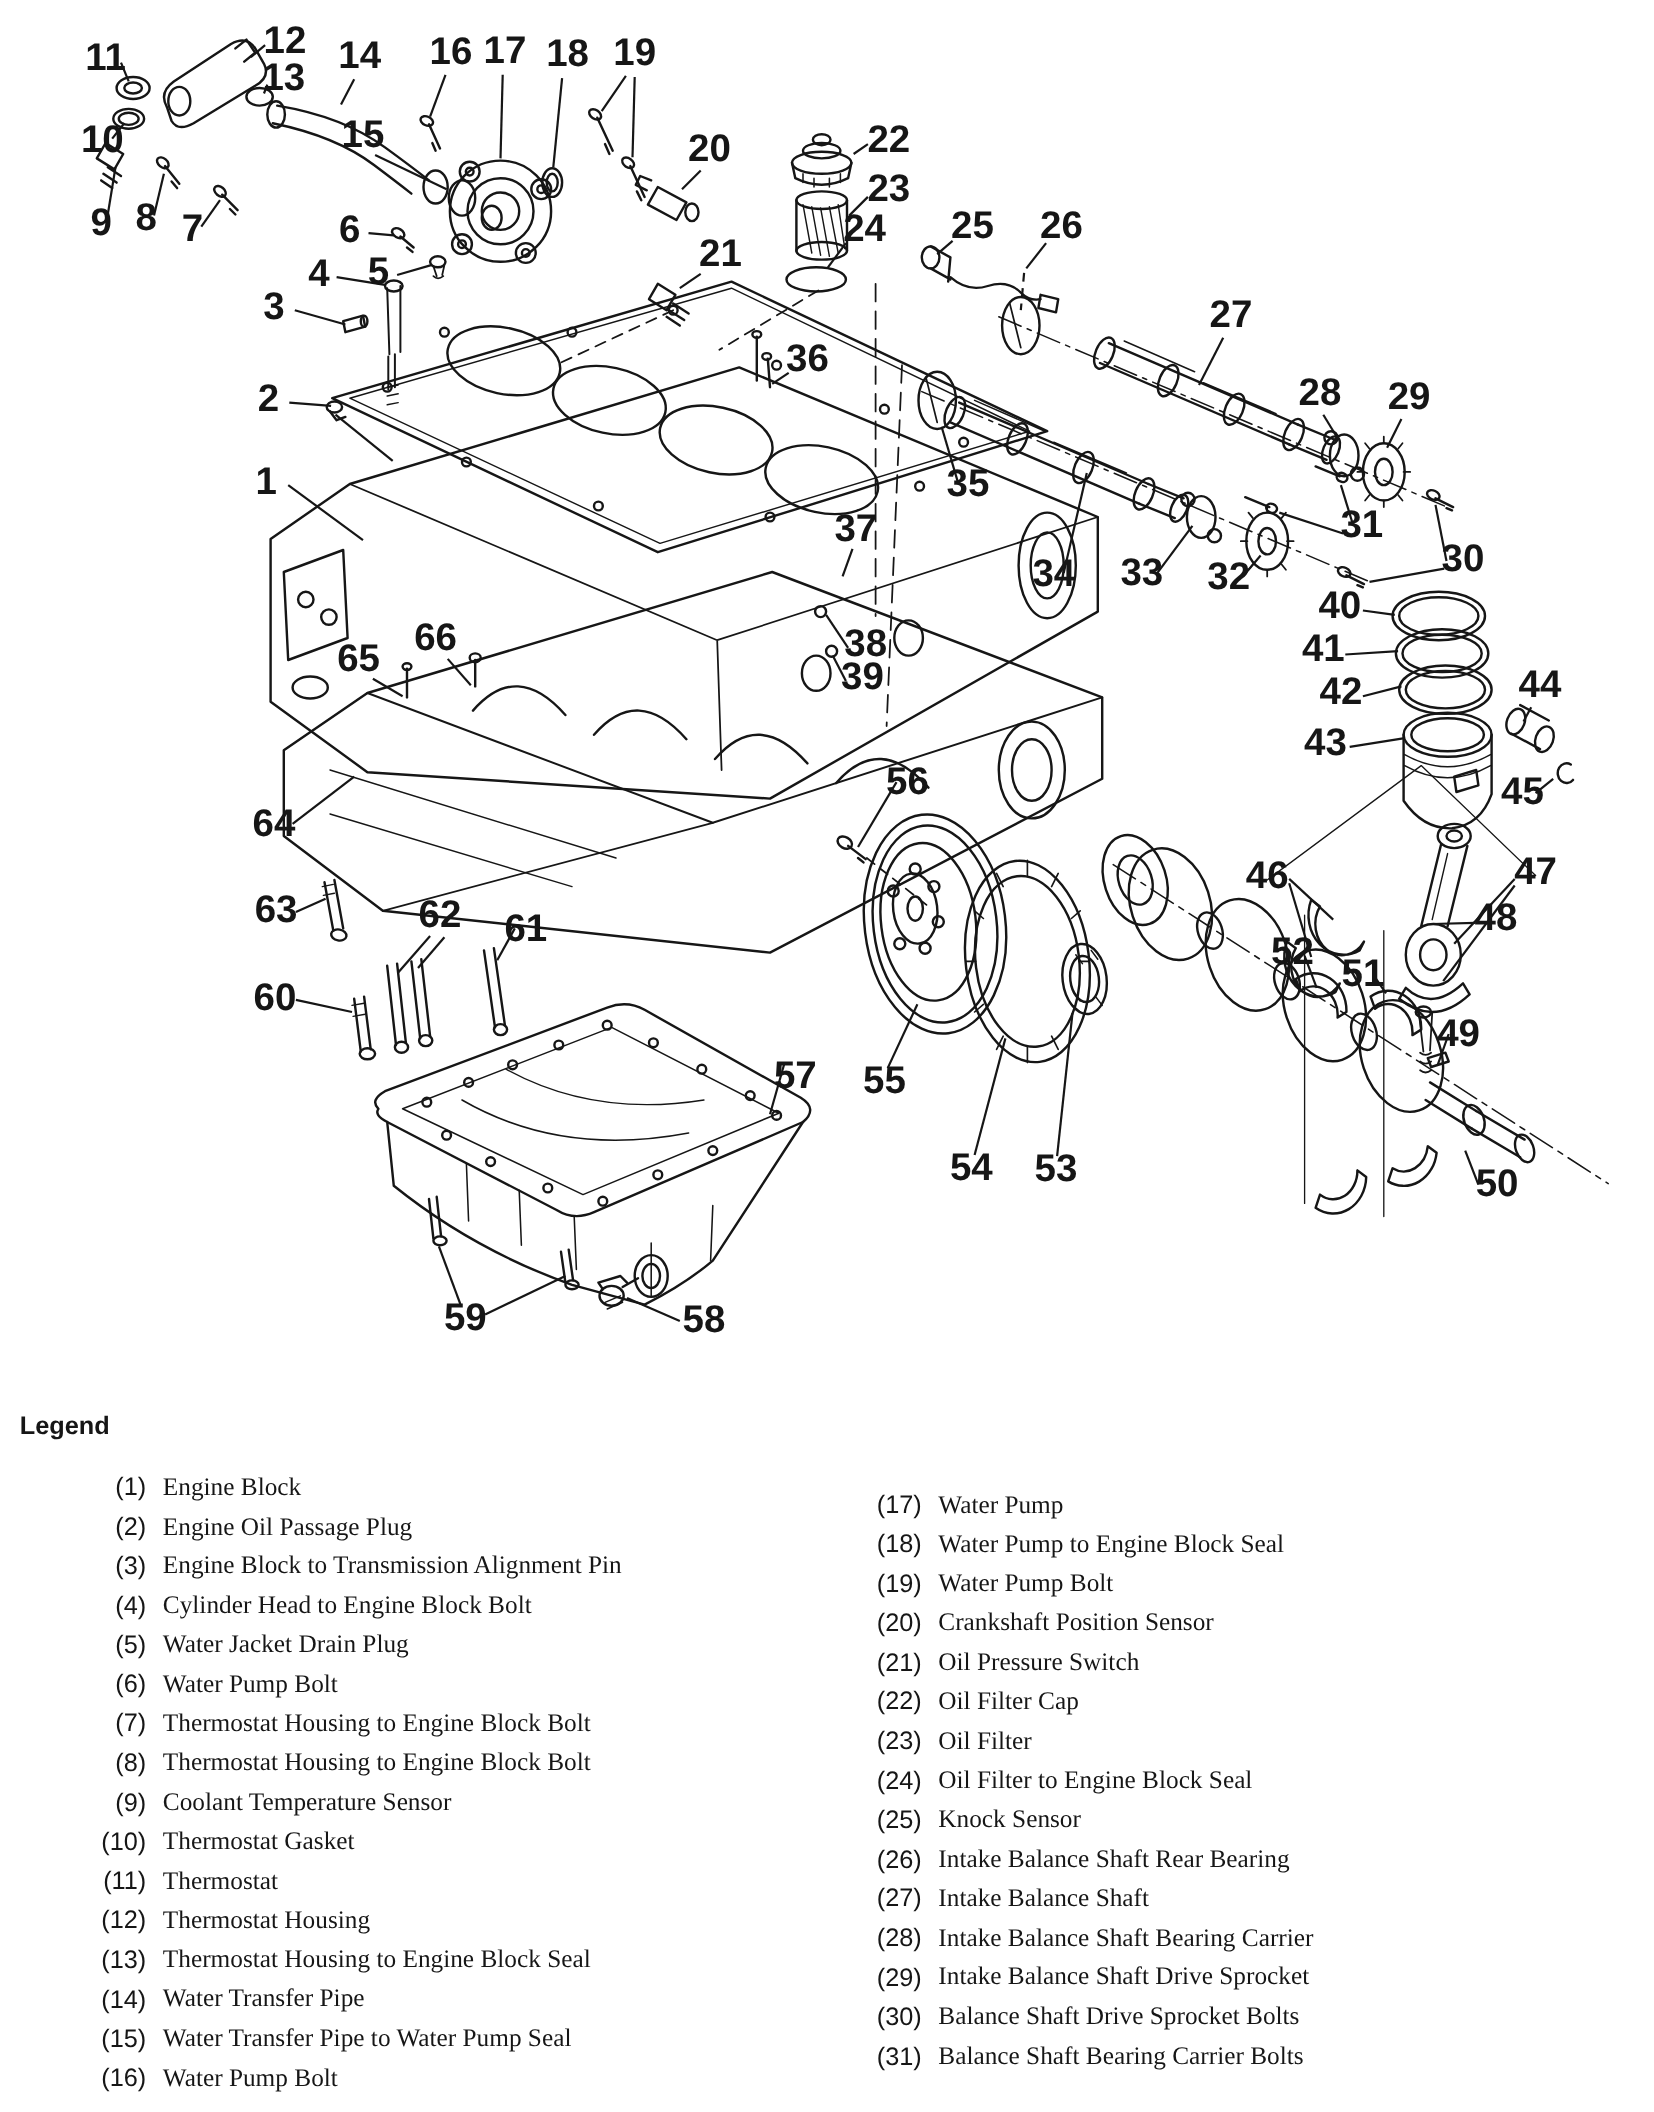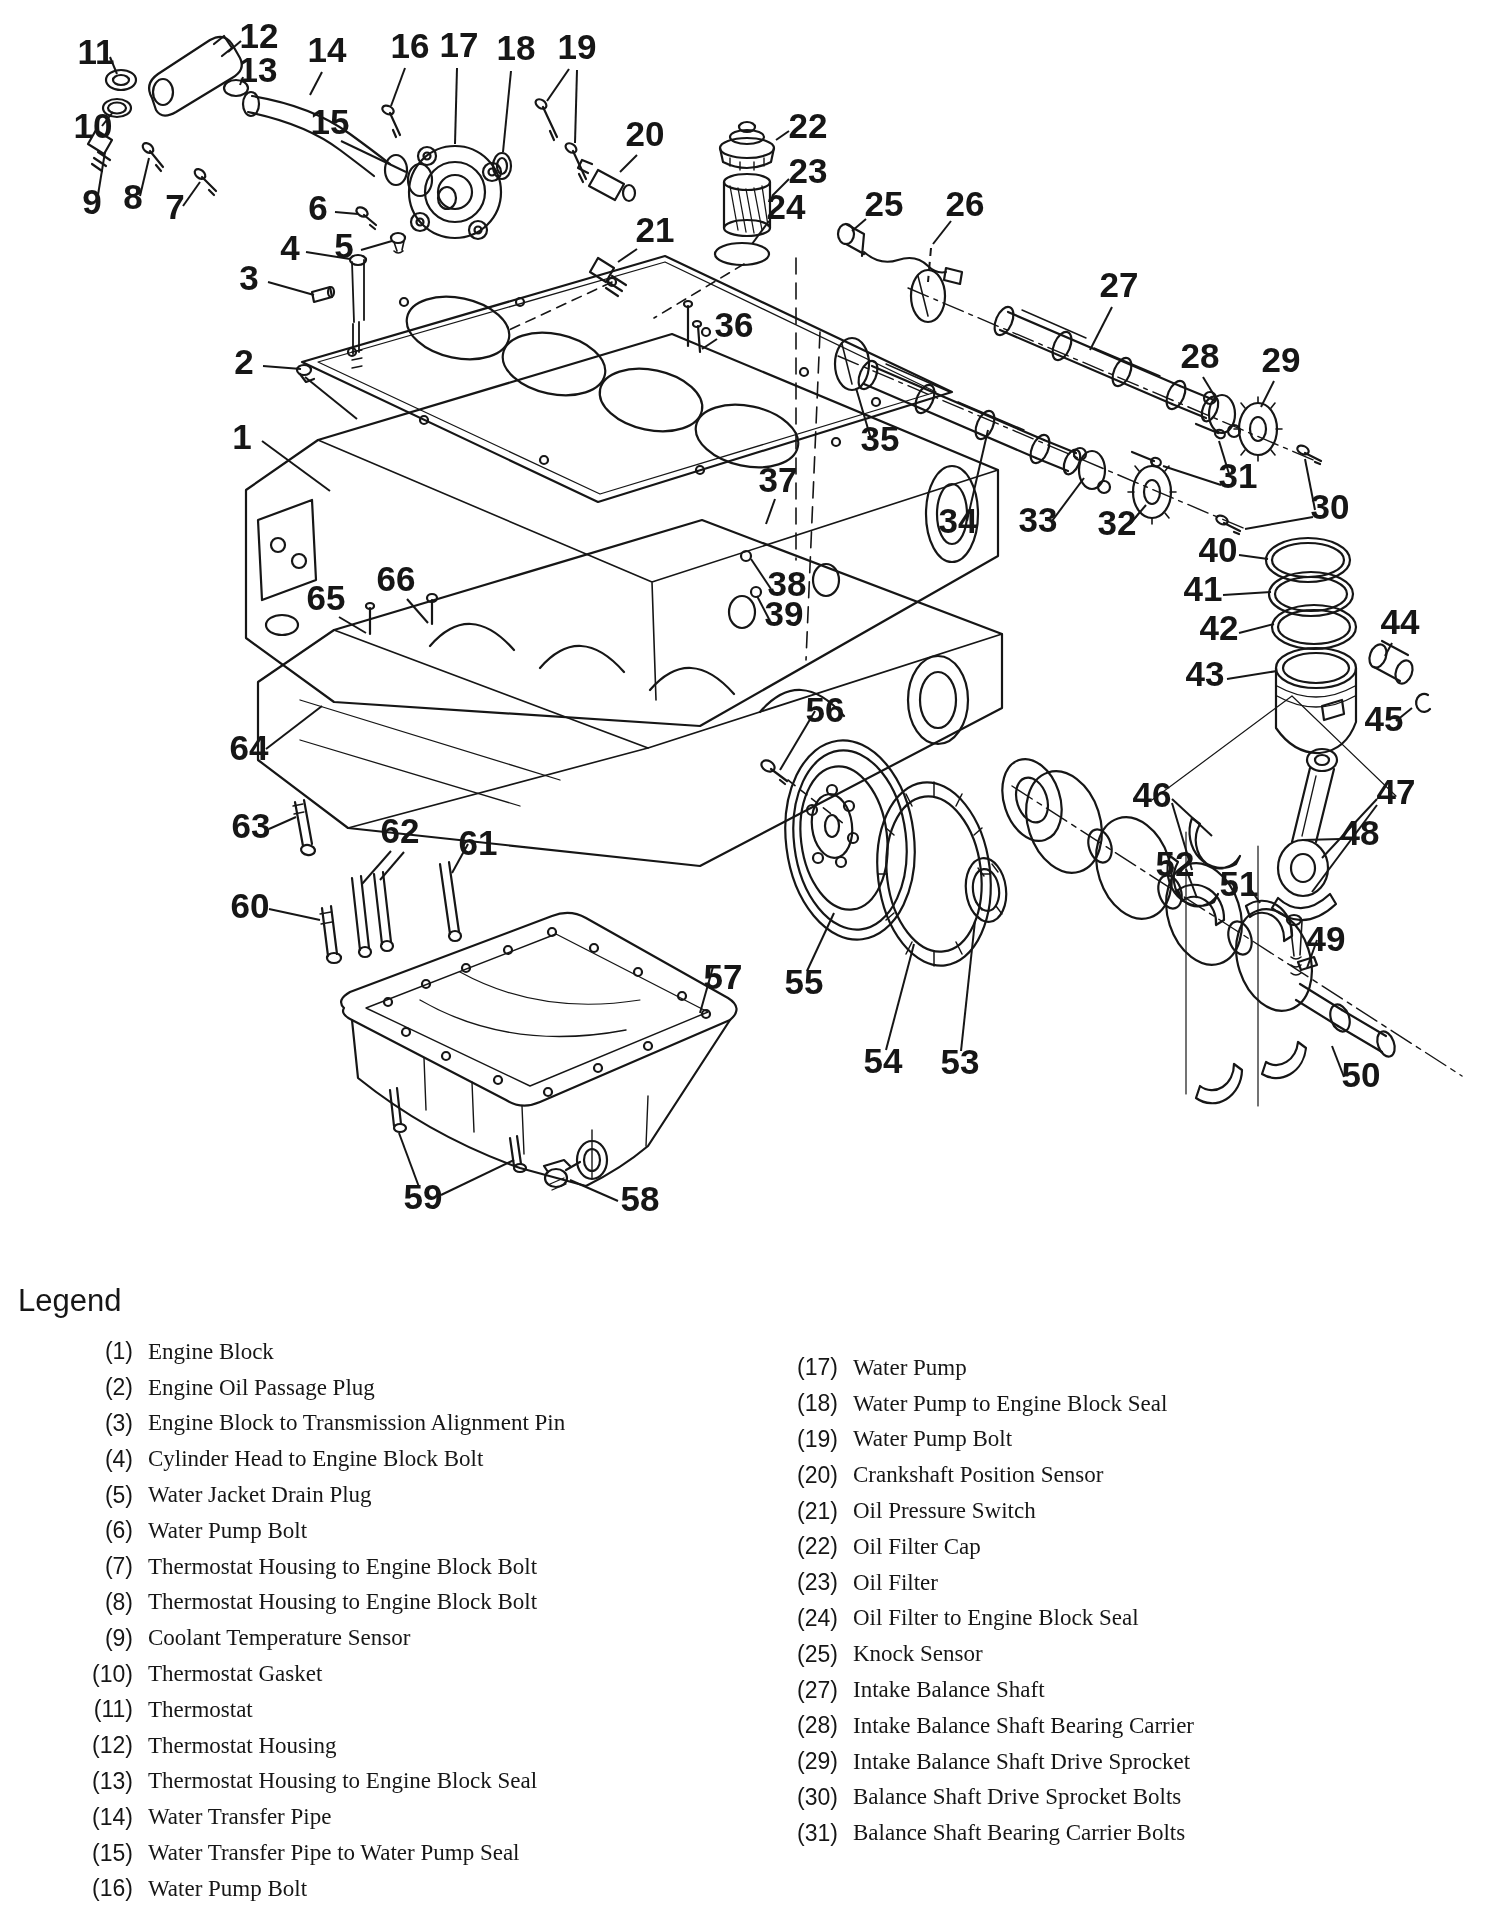--- a/index.html
+++ b/index.html
@@ -1,19 +1,19 @@
 <!DOCTYPE html>
 <html><head>
 <meta charset="utf-8">
 <style>
   html,body{margin:0;padding:0;background:#ffffff;}
   body{width:1504px;height:1920px;position:relative;font-family:"Liberation Sans",sans-serif;color:#161616;overflow:hidden;}
   #fig{position:absolute;left:0;top:0;}
   #fig svg text{font-family:"Liberation Sans",sans-serif;font-size:35px;font-weight:600;fill:#161616;}
-  .legend-heading{position:absolute;left:18px;top:1283px;font-size:31px;font-weight:400;}
+  .legend-heading{position:absolute;left:18px;top:1283px;font-size:23px;font-weight:700;}
   .legend-col{position:absolute;width:760px;}
   .legend-col .row{display:flex;align-items:center;height:35.8px;font-size:23px;}
   .legend-col .num{text-align:right;flex:0 0 auto;}
   .col-left{left:0;top:1334px;}
   .col-left .num{width:133px;}
   .col-right{left:704px;top:1350px;}
   .col-right .num{width:134px;}
   .legend-col .lab{margin-left:15px;white-space:nowrap;font-family:Liberation Serif, serif;}
 </style>
 </head>
@@ -703,20 +703,24 @@
     </div>
     <div class="row">
       <span class="num">(24)</span>
       <span class="lab">Oil Filter to Engine Block Seal</span>
     </div>
     <div class="row">
       <span class="num">(25)</span>
       <span class="lab">Knock Sensor</span>
     </div>
     <div class="row">
+      <span class="num">(26)</span>
+      <span class="lab">Intake Balance Shaft Rear Bearing</span>
+    </div>
+    <div class="row">
       <span class="num">(27)</span>
       <span class="lab">Intake Balance Shaft</span>
     </div>
     <div class="row">
       <span class="num">(28)</span>
       <span class="lab">Intake Balance Shaft Bearing Carrier</span>
     </div>
     <div class="row">
       <span class="num">(29)</span>
       <span class="lab">Intake Balance Shaft Drive Sprocket</span>

